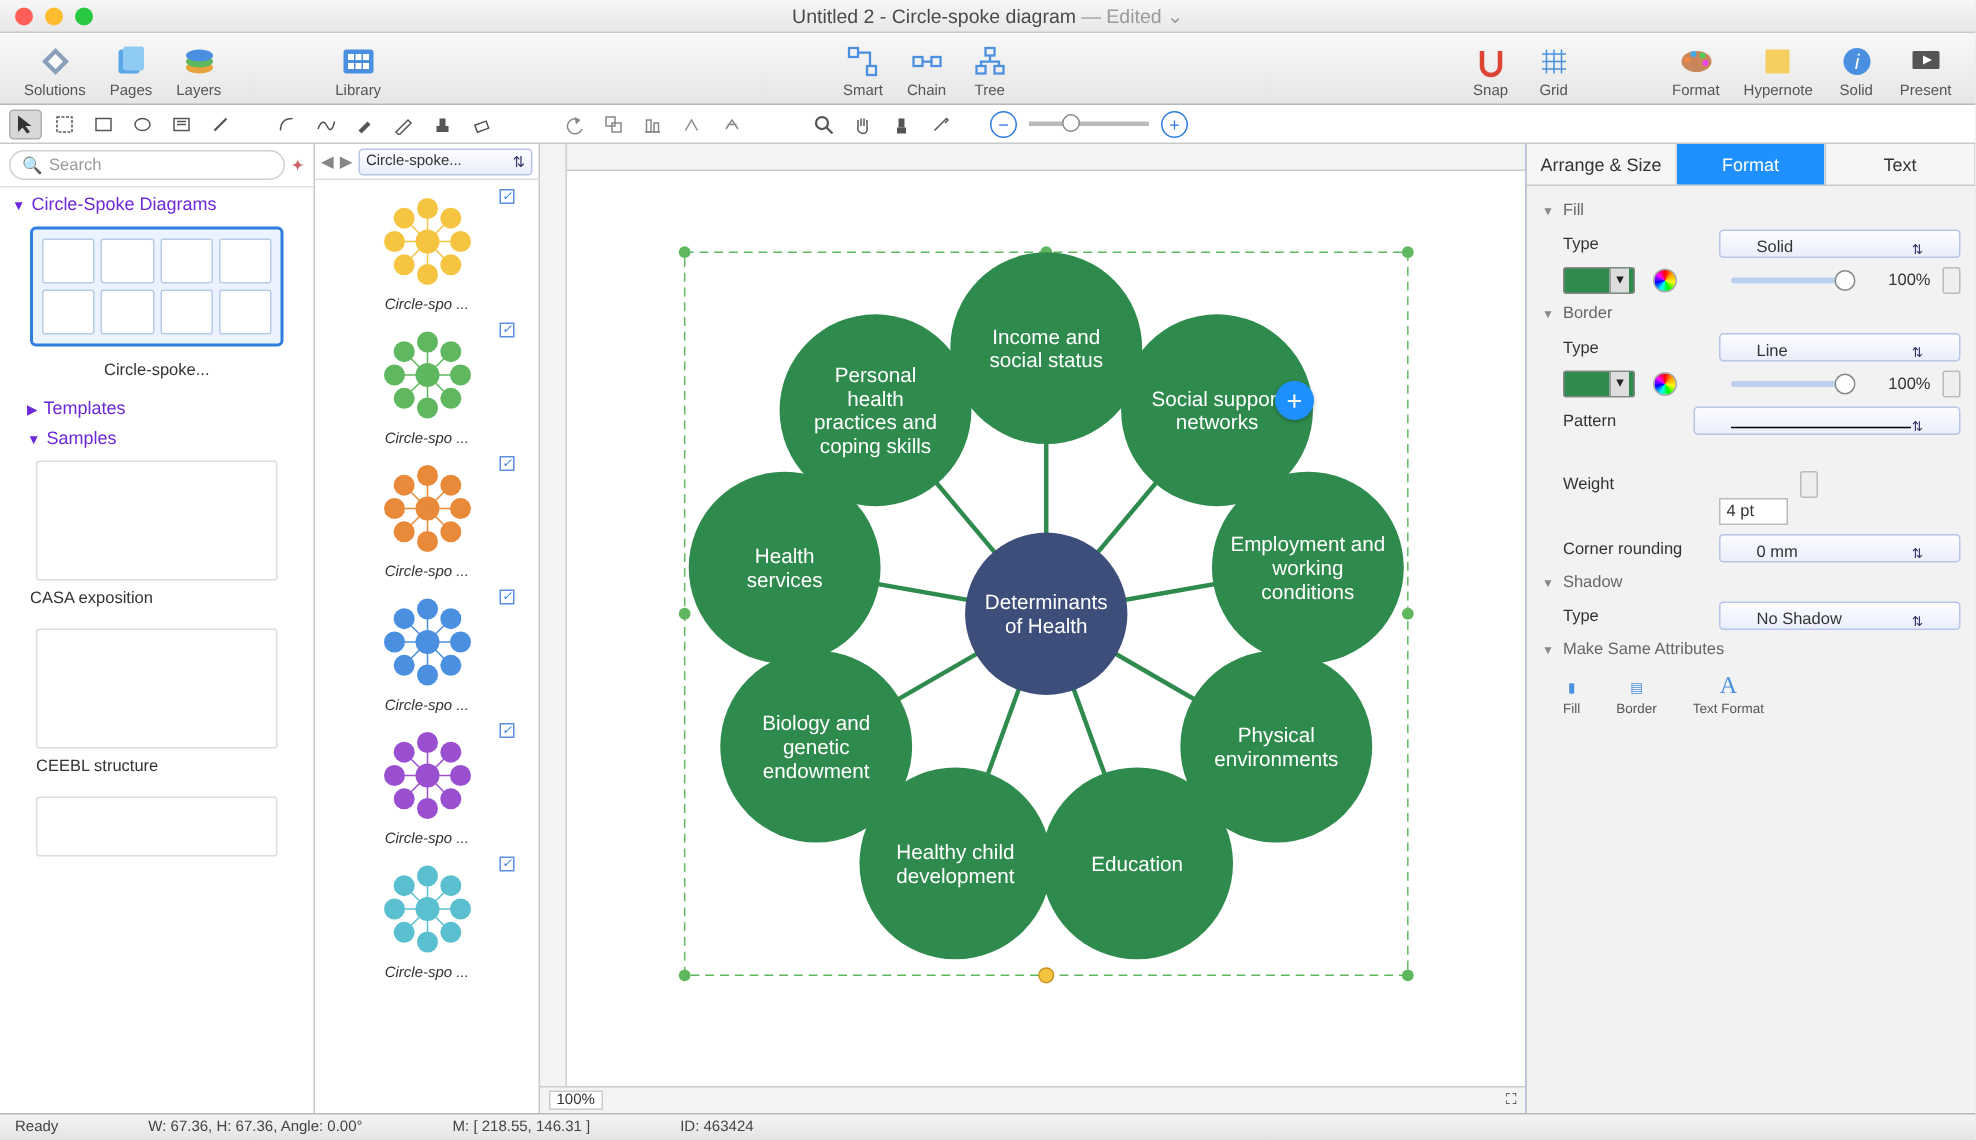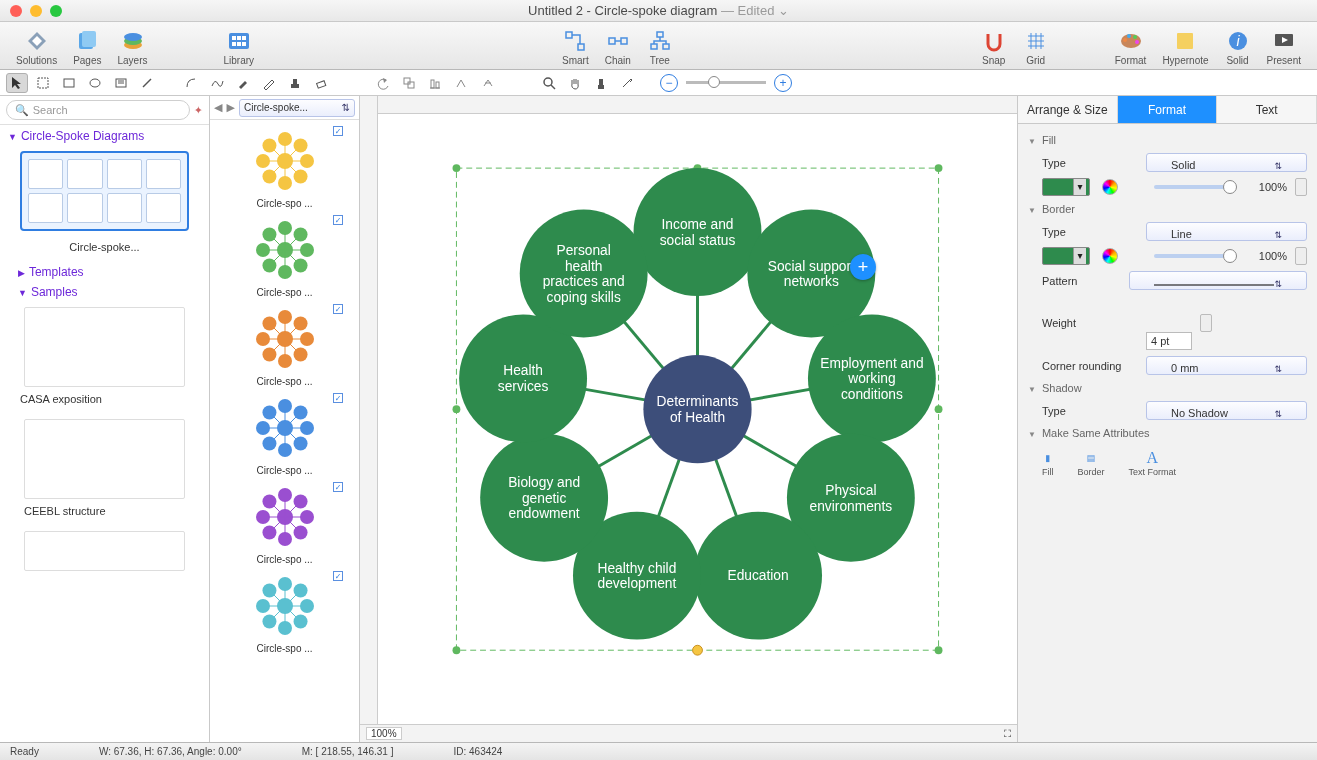--- a/index.html
+++ b/index.html
@@ -41,21 +41,21 @@
 .treehdr .tri::before{content:"▼"; font-size:9px; margin-right:4px;}
 .treehdr.collapsed .tri::before{content:"▶";}
 .thumbgrid { margin:6px 20px; border:2px solid #2f7de1; border-radius:4px; background:#eaf3ff; padding:6px; display:grid; grid-template-columns:repeat(4,1fr); gap:4px;}
 .thumbgrid .th { height:30px; background:#fff; border:1px solid #b8cbe6; border-radius:2px;}
 .caption { text-align:center; font-size:11px; color:#333; margin:4px 0 8px;}
 .sample { margin:6px 24px 2px; height:80px; background:#fff; border:1px solid #ddd; border-radius:2px;}
 
 
 .shapesnav { height:24px; border-bottom:1px solid #ddd; display:flex; align-items:center; padding:0 4px; gap:4px;}
 .shapesnav .sel { flex:1; height:18px; border:1px solid #b8c4e8; background:linear-gradient(#fdfdff,#eaeefc); border-radius:3px; font-size:10px; display:flex; align-items:center; justify-content:space-between; padding:0 4px;}
-.shapeslist { flex:1; overflow:auto; padding:6px 0;}
+.shapeslist { flex:1; overflow:auto; padding:6px 0;font-style:italic;}
 .shitem { text-align:center; margin-bottom:6px; position:relative;}
 .shitem .ck{ position:absolute; top:0; right:16px; width:10px;height:10px;border:1px solid #5a8fe0; background:#fff;}
 .shitem .ck::after{content:"✓"; color:#2f7de1; font-size:8px; position:relative; top:-3px;}
 .shitem svg { display:block; margin:0 auto;}
 .shitem .cap { font-size:10px; color:#333; margin-top:2px;}
 
 
 .canvas { position:absolute; inset:0; background:#fff;}
 .rulers-h { position:absolute; top:0; left:18px; right:0; height:18px; background:#f3f3f3; border-bottom:1px solid #ccc;}
 .rulers-v { position:absolute; top:0; left:0; bottom:18px; width:18px; background:#f3f3f3; border-right:1px solid #ccc;}

